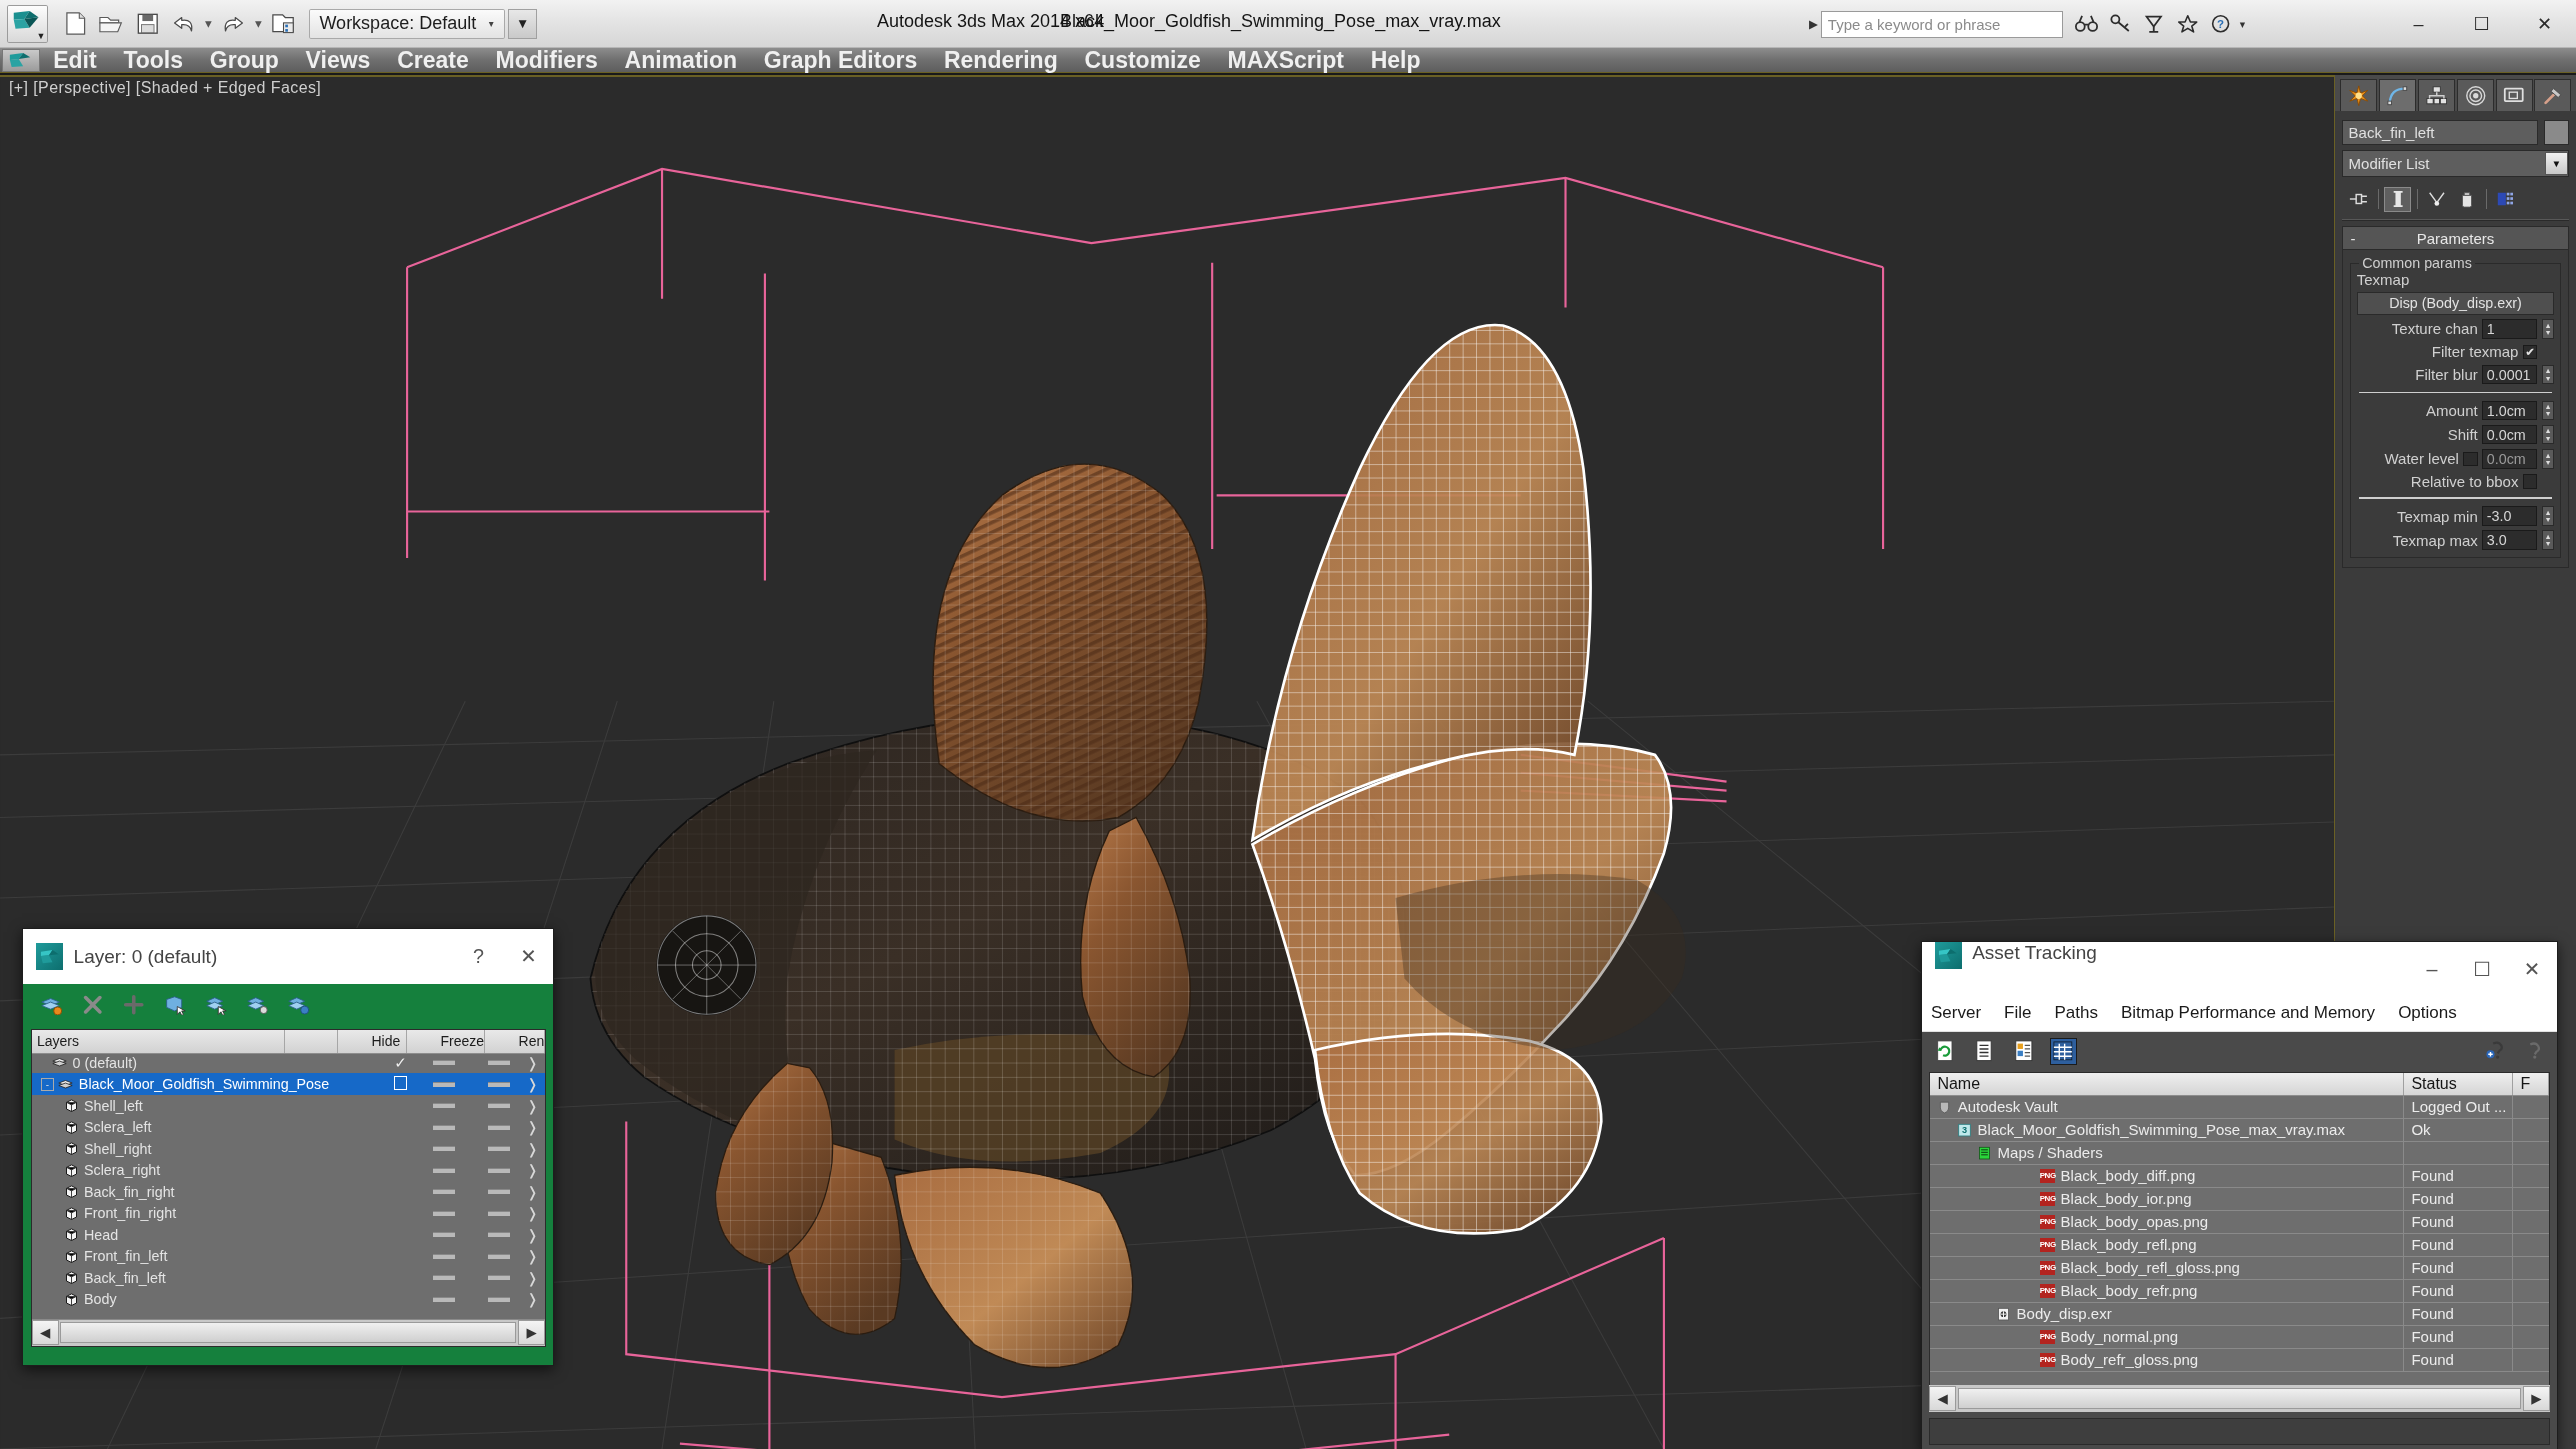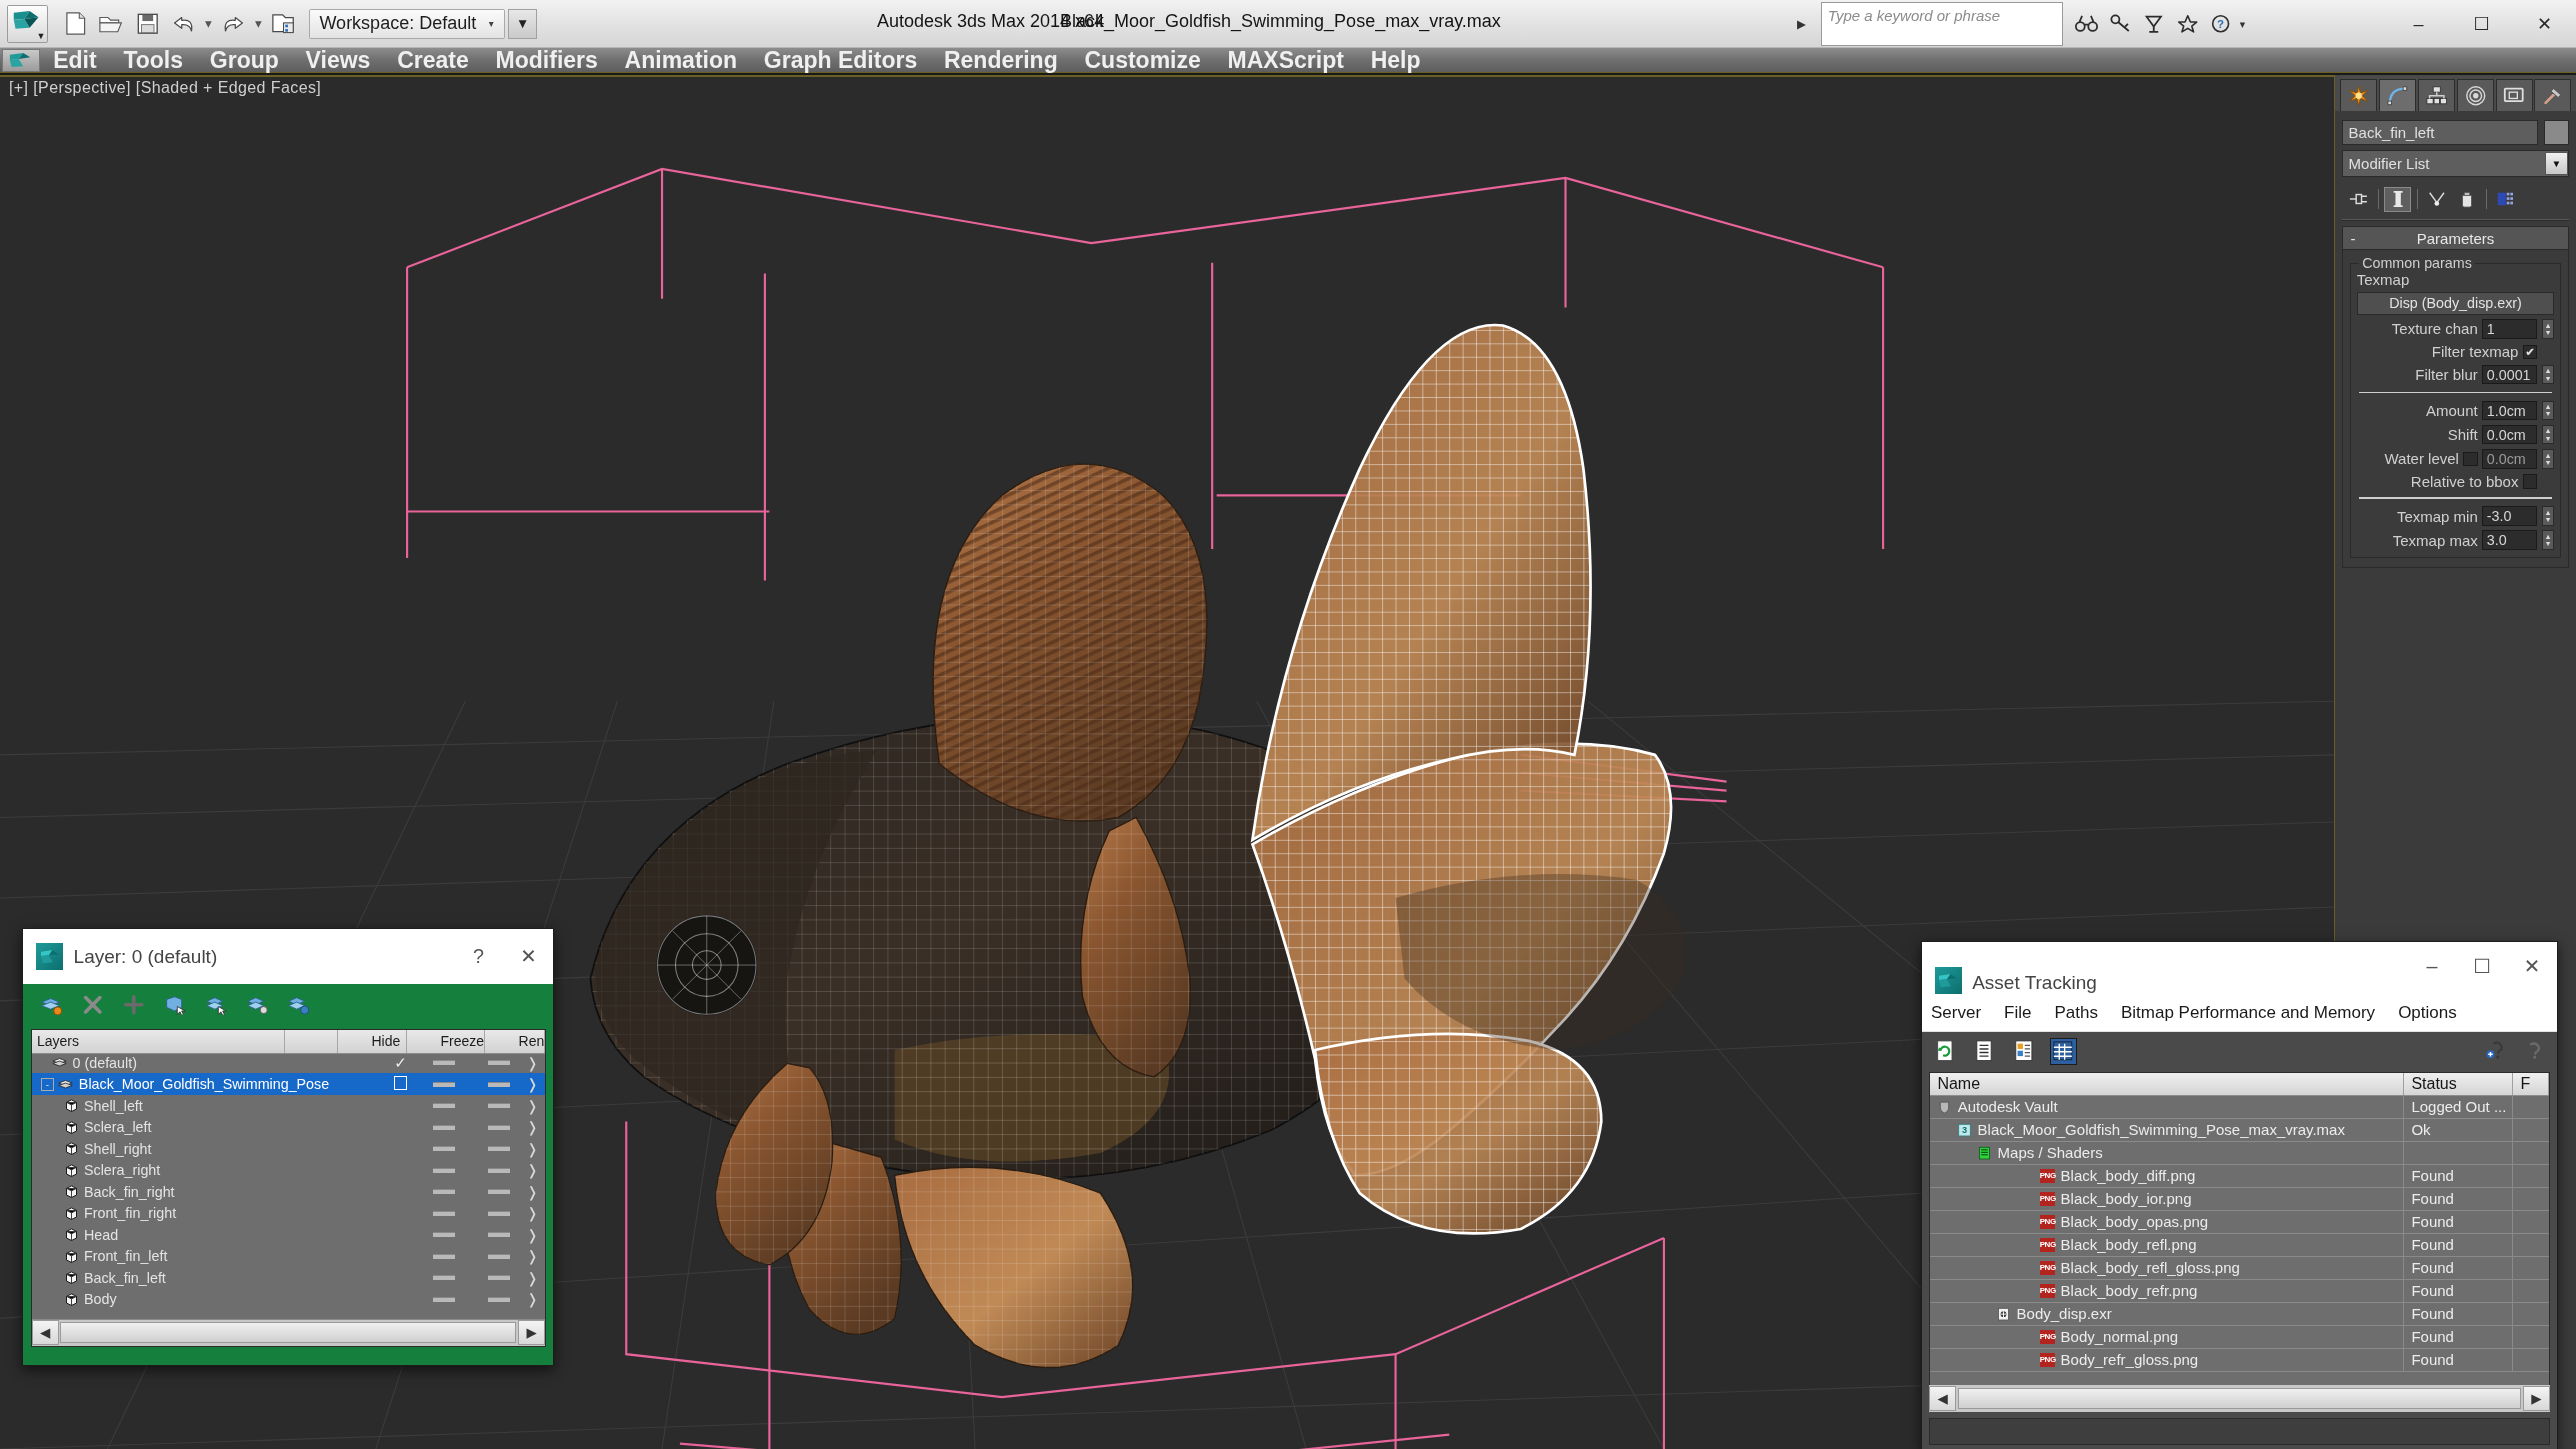--- a/index.html
+++ b/index.html
@@ -25,22 +25,22 @@
     border:0.9px solid #a9a9a9; border-radius:1.8px; padding:0 5.4px 0 9px;}
   .wsbox .lbl{ font-size:18px; color:#1d1d1d; white-space:nowrap;}
   .wsbox .arr{ font-size:9.8px; color:#444; margin:0 5.4px 0 12.5px;}
   .wsdrop{ width:29px;height:30px; margin-left:2.7px;
     background:linear-gradient(to bottom,#e8e8e8,#c9c9c9); border:0.9px solid #a0a0a0;
     display:flex;align-items:center;justify-content:center;font-size:13.4px;color:#222;}
   #apptitle{ position:absolute; left:877px; top:10.7px; font-size:18px; color:#141414; white-space:nowrap;}
   #filetitle{ position:absolute; left:1060px; top:10.7px; font-size:18px; color:#141414; white-space:nowrap;}
   .searchwrap{ position:absolute; right:331px; top:7.2px; display:flex; align-items:center; height:34px;}
   .srch-arrow{ font-size:11.6px; color:#333; margin-right:3.6px;}
-  .srch-input{ width:242px; height:44px; background:#fff; border:0.9px solid #9a9a9a;
-     font-size:15px; font-style:italic; color:#8b8b8b; padding:0 5.4px; line-height:25px;margin-left:12px;}
+  .srch-input{ width:242px; height:27px; background:#fff; border:0.9px solid #9a9a9a;
+     font-size:15px; color:#8b8b8b; padding:0 5.4px; line-height:25px;}
   .tb-icons{ display:flex; align-items:center; gap:1.8px; margin-left:7.2px;}
   .tbi{ width:32px;height:32px;display:flex;align-items:center;justify-content:center;}
   .winbtns{ position:absolute; right:0; top:0; display:flex; height:48px;}
   .wb{ width:63px;height:48px;display:flex;align-items:center;justify-content:center;
        font-size:18px;color:#2b2b2b;}
 
   
   #menubar{
     position:absolute; left:0; top:48px; width:2576px; height:25px;
     background:linear-gradient(to bottom,#8d8d8d 0%,#6f6f6f 50%,#5d5d5d 100%);
@@ -151,21 +151,21 @@
   .hscroll{ position:absolute; left:0; right:0; bottom:0; height:27px;
      background:#c8c8c8; display:flex; align-items:center; border-top:0.9px solid #8a8a8a;}
   .hsbtn{ width:27px;height:25px;background:linear-gradient(to bottom,#f4f4f4,#d8d8d8);
      border:0.9px solid #9a9a9a;display:flex;align-items:center;justify-content:center;font-size:13.4px;color:#333;}
   .hsthumb{ height:21.5px; background:linear-gradient(to bottom,#f0f0f0,#cfcfcf);
      border:0.9px solid #9a9a9a; flex:1; margin:0 1.8px;}
 
   
   #asset{ position:absolute; left:1921px; top:941px; width:637px; height:510px;
      background:#4a4a4a; border:0.9px solid #1d1d1d; box-shadow:0 3.6px 12.5px rgba(0,0,0,.6);}
-  .at-title{ height:52px; background:#fff; display:flex; align-items:flex-end; padding-left:12.5px;}
+  .at-title{ height:52px; background:#fff; display:flex; align-items:flex-start; padding-left:12.5px;}
   .at-menu{ height:38px; background:#fff; display:flex; align-items:center;
      padding-left:9px; gap:23px; font-size:17px; color:#1a1a1a; border-bottom:0.9px solid #e2e2e2;}
   .at-tb{ height:38px; background:#4a4a4a; display:flex; align-items:center; padding:0 9px; gap:12.5px;}
   .atb{ width:27px;height:27px;display:flex;align-items:center;justify-content:center;}
   .atb.on{ background:#2e5f9e; border:1.8px solid #1b1b1b;}
   .at-grid{ margin:1.8px 7.2px 0; border:0.9px solid #2b2b2b; background:#6e6e6e; height:335px; position:relative; overflow:hidden;}
   .ag-head{ display:flex; height:23px; background:linear-gradient(to bottom,#efefef,#d5d5d5);
      font-size:16px; color:#151515; border-bottom:0.9px solid #8d8d8d;}
   .ag-head div{ display:flex;align-items:center;padding-left:7.2px;border-right:0.9px solid #a0a0a0;}
   .ag-row{ display:flex; height:23px; align-items:center; font-size:15px; color:#ececec;

